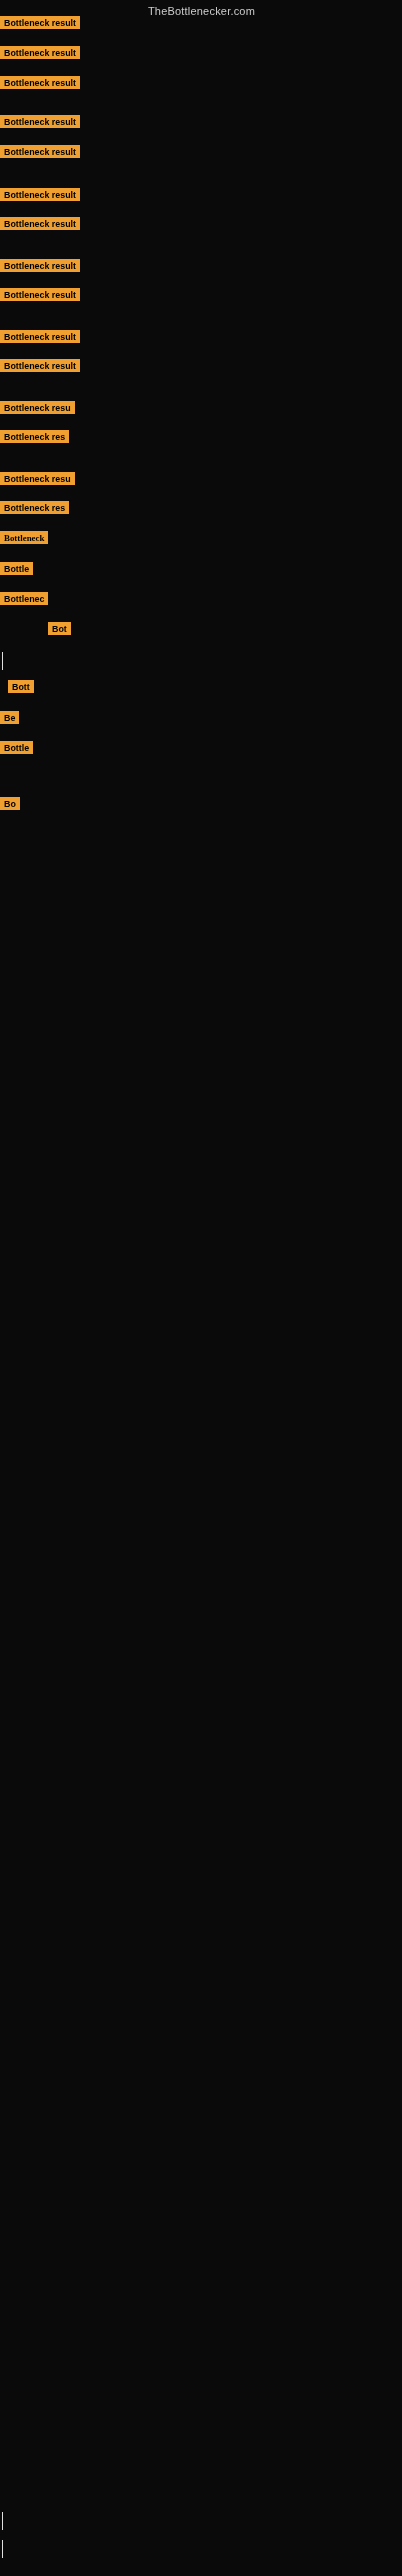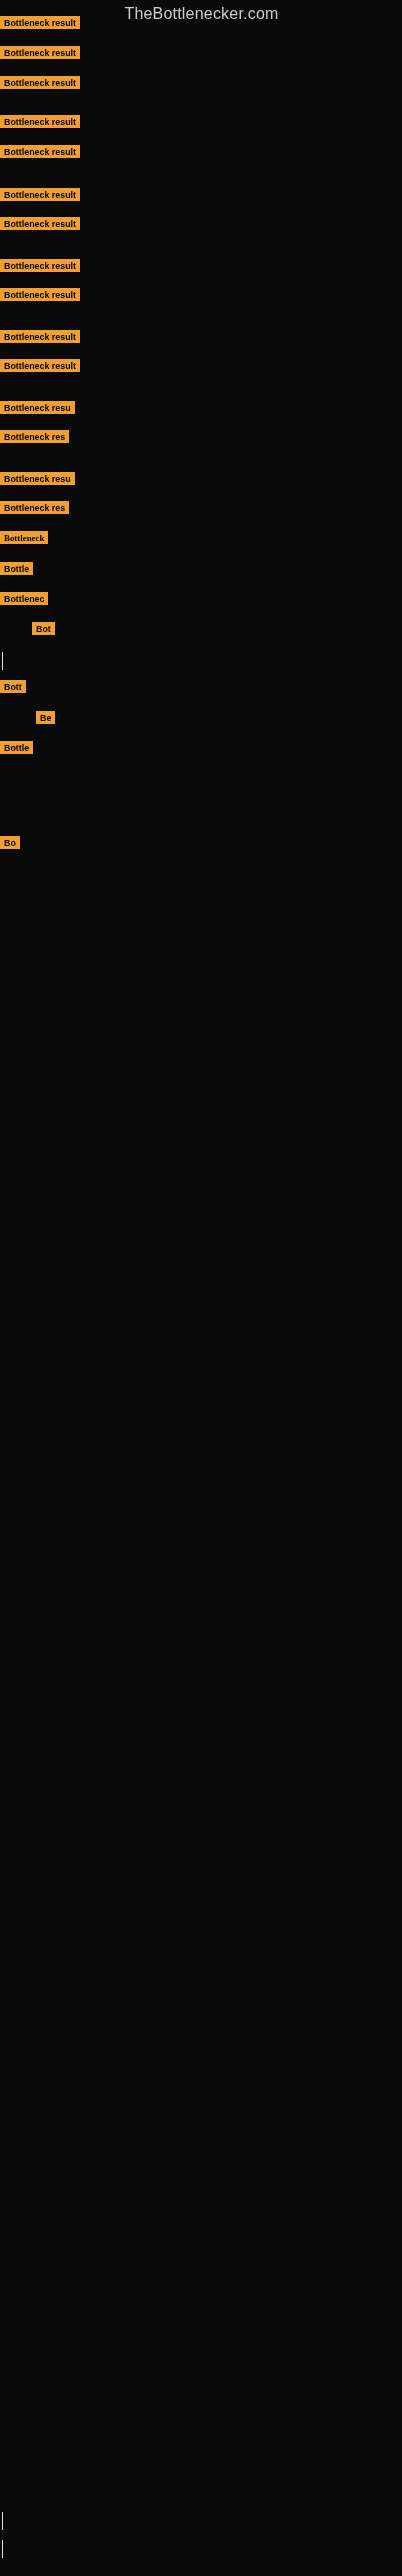--- a/index.html
+++ b/index.html
@@ -10,21 +10,21 @@
     body {
       background-color: #0a0a0a;
       width: 403px;
       min-height: 2576px;
       font-family: Arial, sans-serif;
       position: relative;
     }
     .site-title {
       text-align: center;
       color: #cccccc;
-      font-size: 16px;
+      font-size: 11px;
       padding: 4.8px 0 3.2px 0;
       letter-spacing: 0.2px;
     }
     .bottleneck-badge {
       display: inline-block;
       background-color: #f0a030;
       color: #000000;
       font-size: 8.9px;
       font-weight: bold;
       padding: 1.6px 4px;
@@ -59,24 +59,24 @@
     <div class="row" style="top: 288px; left: 0px;"><span class="bottleneck-badge" style="max-width: 119px;">Bottleneck result</span></div>
     <div class="row" style="top: 330px; left: 0px;"><span class="bottleneck-badge" style="max-width: 119px;">Bottleneck result</span></div>
     <div class="row" style="top: 359px; left: 0px;"><span class="bottleneck-badge" style="max-width: 119px;">Bottleneck result</span></div>
     <div class="row" style="top: 401px; left: 0px;"><span class="bottleneck-badge" style="max-width: 109px;">Bottleneck resu</span></div>
     <div class="row" style="top: 430px; left: 0px;"><span class="bottleneck-badge" style="max-width: 103px;">Bottleneck res</span></div>
     <div class="row" style="top: 472px; left: 0px;"><span class="bottleneck-badge" style="max-width: 105px;">Bottleneck resu</span></div>
     <div class="row" style="top: 501px; left: 0px;"><span class="bottleneck-badge" style="max-width: 98px;">Bottleneck res</span></div>
     <div class="row" style="top: 531px; left: 0px; font-family: Liberation Serif, serif;"><span class="bottleneck-badge" style="max-width: 72px;">Bottleneck</span></div>
     <div class="row" style="top: 562px; left: 0px;"><span class="bottleneck-badge" style="max-width: 47px;">Bottle</span></div>
     <div class="row" style="top: 592px; left: 0px;"><span class="bottleneck-badge" style="max-width: 64px; text-align: right;">Bottlenec</span></div>
-    <div class="row" style="top: 622px; left: 0px; padding-left: 32px;"><span class="bottleneck-badge" style="max-width: 31px;">Bot</span></div>
-    <div class="row" style="top: 680px; left: 0px; text-align: right;"><span class="bottleneck-badge" style="max-width: 34px;">Bott</span></div>
-    <div class="row" style="top: 711px; left: 0px; margin-left: 36px;"><span class="bottleneck-badge" style="max-width: 21px;">Be</span></div>
+    <div class="row" style="top: 622px; left: 16px; padding-left: 32px;"><span class="bottleneck-badge" style="max-width: 31px;">Bot</span></div>
+    <div class="row" style="top: 680px; left: 8px; text-align: right;"><span class="bottleneck-badge" style="max-width: 34px;">Bott</span></div>
+    <div class="row" style="top: 711px; left: 0px;"><span class="bottleneck-badge" style="max-width: 21px;">Be</span></div>
     <div class="row" style="top: 741px; left: 0px;"><span class="bottleneck-badge" style="max-width: 45px;">Bottle</span></div>
-    <div class="row" style="top: 797px; left: 0px; margin-top: 39px;"><span class="bottleneck-badge" style="max-width: 24px;">Bo</span></div>
+    <div class="row" style="top: 797px; left: 0px;"><span class="bottleneck-badge" style="max-width: 24px;">Bo</span></div>
   </div>
 <div id="lines-container">
     <div class="vertical-line" style="top: 652px; height: 17.7px;"></div>
     <div class="vertical-line" style="top: 2512px; height: 17.7px;"></div>
     <div class="vertical-line" style="top: 2540px; height: 17.7px;"></div>
   </div>
 
 
 </body></html>

